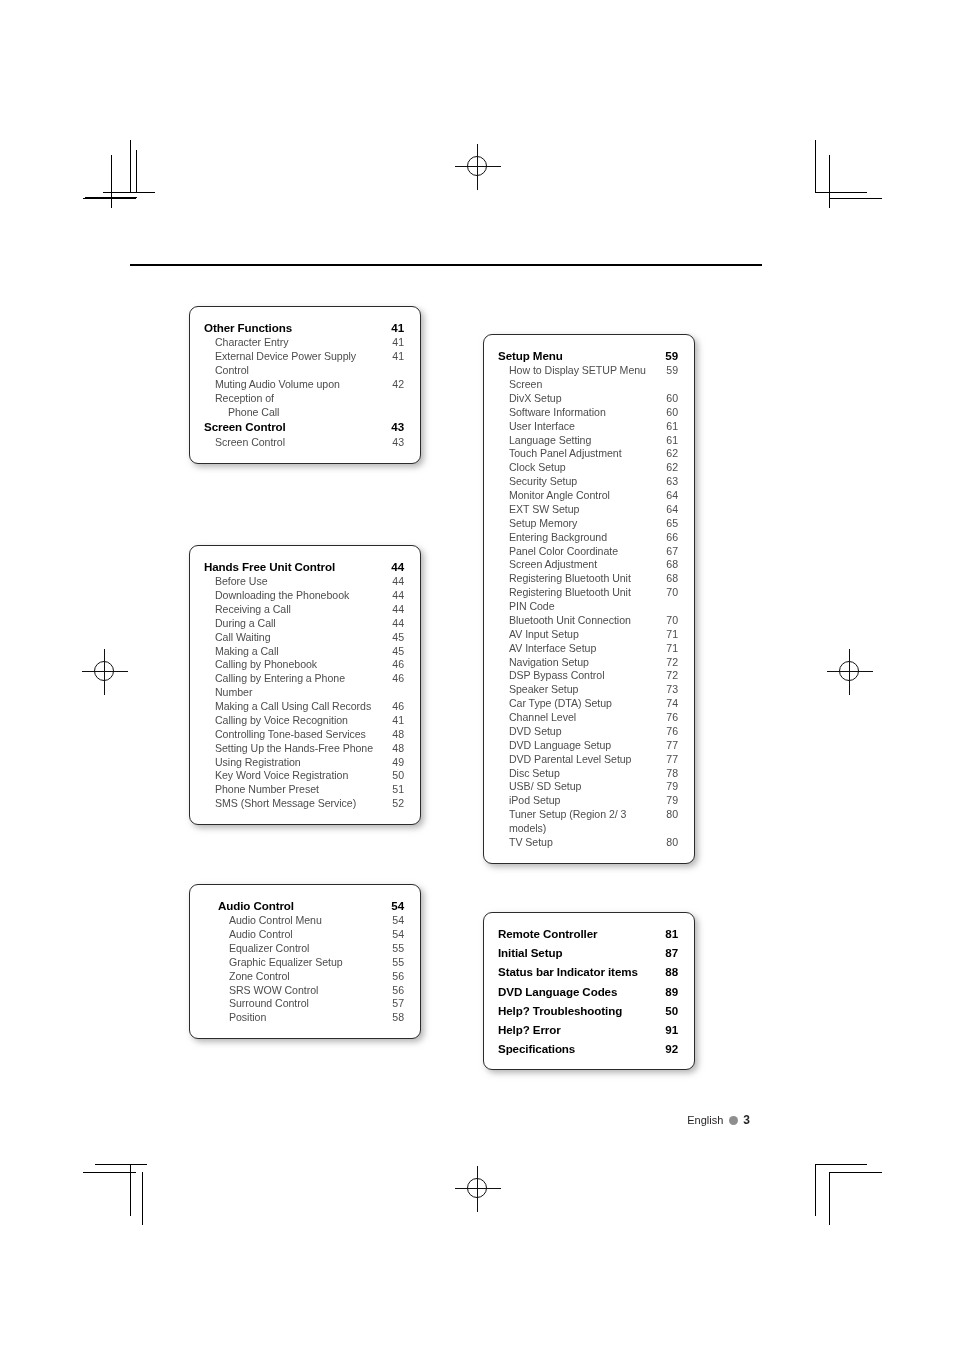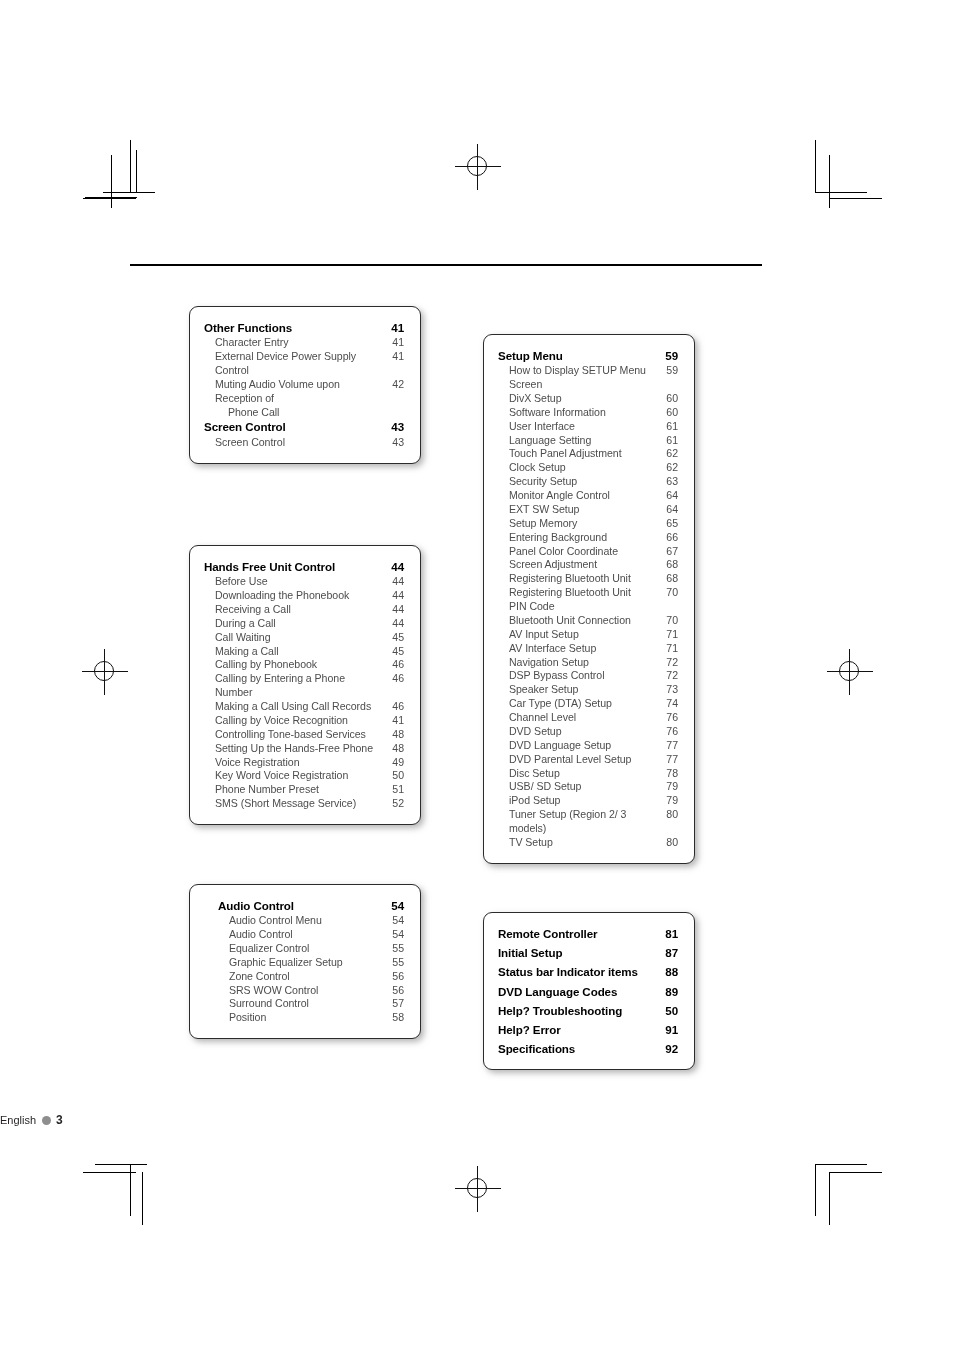--- a/index.html
+++ b/index.html
@@ -127,21 +127,21 @@
   
   .box-chapters .row.head { margin-bottom: 4px; font-size: 11.6px; }
   .box-chapters .row.head:last-child { margin-bottom: 0; align-items: center; }
 
   
   .footer {
     position: absolute;
     left: 0;
     top: 1113px;
     width: 934px;
-    text-align: left;
+    text-align: right;
     padding-right: 184px;
     box-sizing: border-box;
     font-size: 11px;
     color: #231f20;
   }
   .footer .lang { color: #231f20; }
   .footer .dot {
     display: inline-block;
     width: 9px; height: 9px;
     border-radius: 50%;
@@ -286,21 +286,21 @@
         </div>
         <div class="row sub">
           <span class="title">Controlling Tone-based Services</span>
           <span class="page">48</span>
         </div>
         <div class="row sub">
           <span class="title">Setting Up the Hands-Free Phone</span>
           <span class="page">48</span>
         </div>
         <div class="row sub">
-          <span class="title">Voice Registration</span>
+          <span class="title">Using Registration</span>
           <span class="page">49</span>
         </div>
         <div class="row sub">
           <span class="title">Key Word Voice Registration</span>
           <span class="page">50</span>
         </div>
         <div class="row sub">
           <span class="title">Phone Number Preset</span>
           <span class="page">51</span>
         </div>

